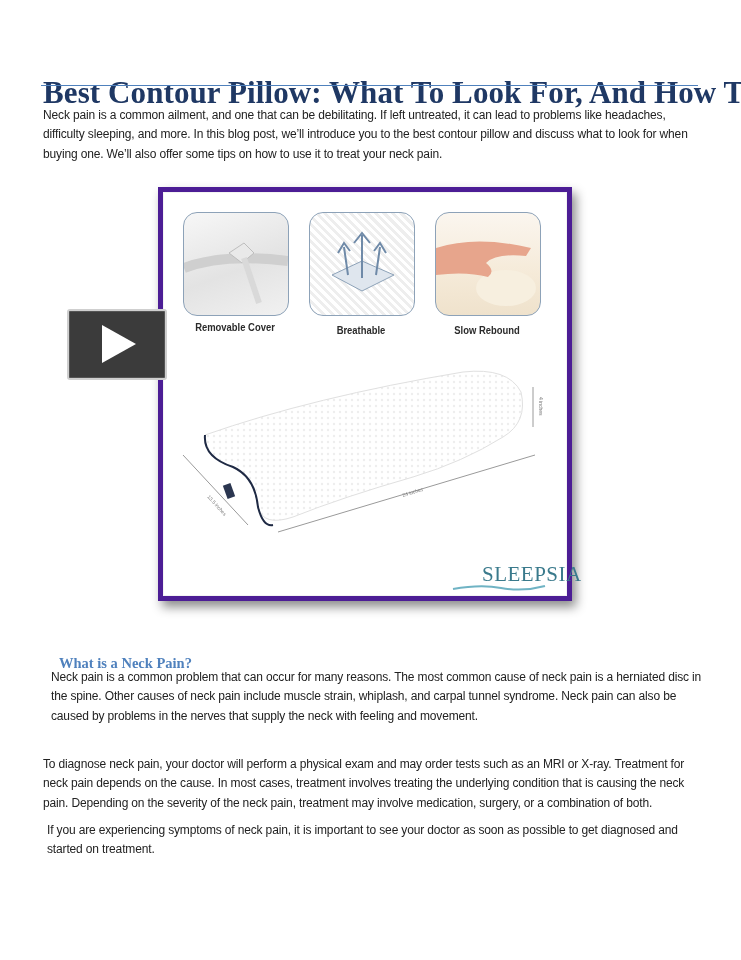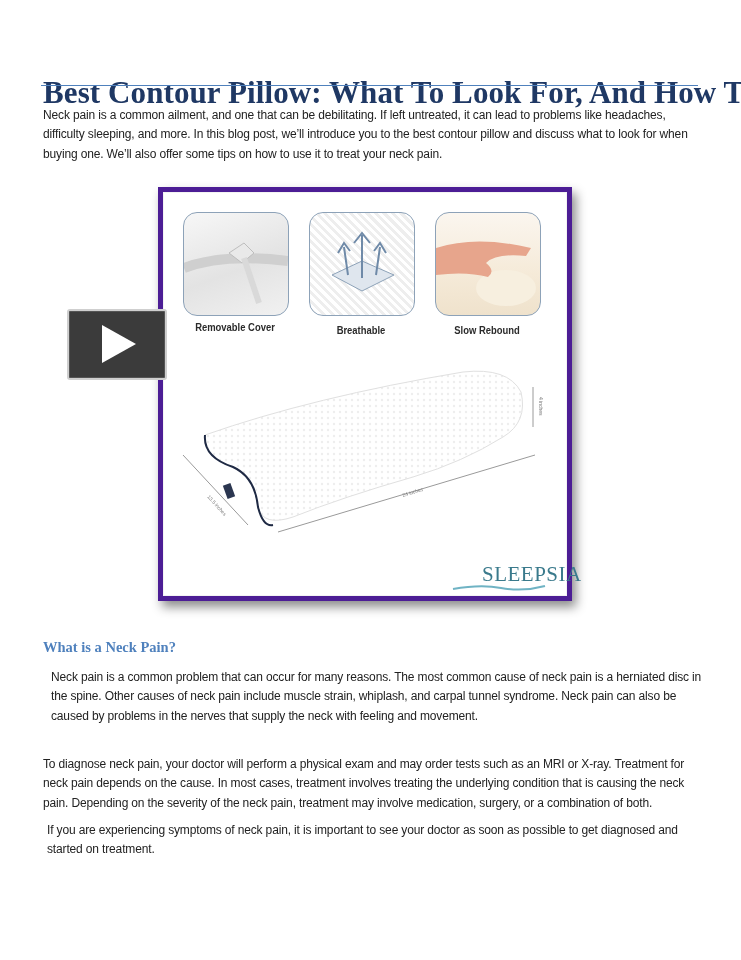--- a/index.html
+++ b/index.html
@@ -136,16 +136,16 @@
   <div class="brand">SLEEPSIA</div>
   <svg class="brand-swoosh" width="96" height="8" viewBox="0 0 96 8">
     <path d="M2 5 Q30 0 50 4 Q72 8 94 2" stroke="#6fb3c4" stroke-width="2" fill="none"></path>
   </svg>
 </div>
 
 <div class="play-btn">
   <span class="tri"></span>
 </div>
 
-<h2 class="h2" style="margin:0">What is a Neck Pain?</h2>
+<h2 class="h2" style="margin:16px">What is a Neck Pain?</h2>
 <p class="para p-neck1" style="margin:8px">Neck pain is a common problem that can occur for many reasons. The most common cause of neck pain is a herniated disc in the spine. Other causes of neck pain include muscle strain, whiplash, and carpal tunnel syndrome. Neck pain can also be caused by problems in the  nerves that supply the neck with feeling and movement.</p>
 <p class="para p-neck2" style="margin:0">To diagnose neck pain, your doctor will perform a physical exam and may order tests such as an MRI  or X-ray. Treatment  for neck pain depends on the  cause. In most cases, treatment  involves treating the underlying condition that is causing the neck pain. Depending on the severity of the  neck pain, treatment  may  involve medication, surgery, or a combination of both.</p>
 <p class="para p-neck3" style="margin:4px">If you are experiencing symptoms of neck pain, it is important to see your doctor as soon as possible to get  diagnosed and started on treatment.</p>
 
 </body></html>

